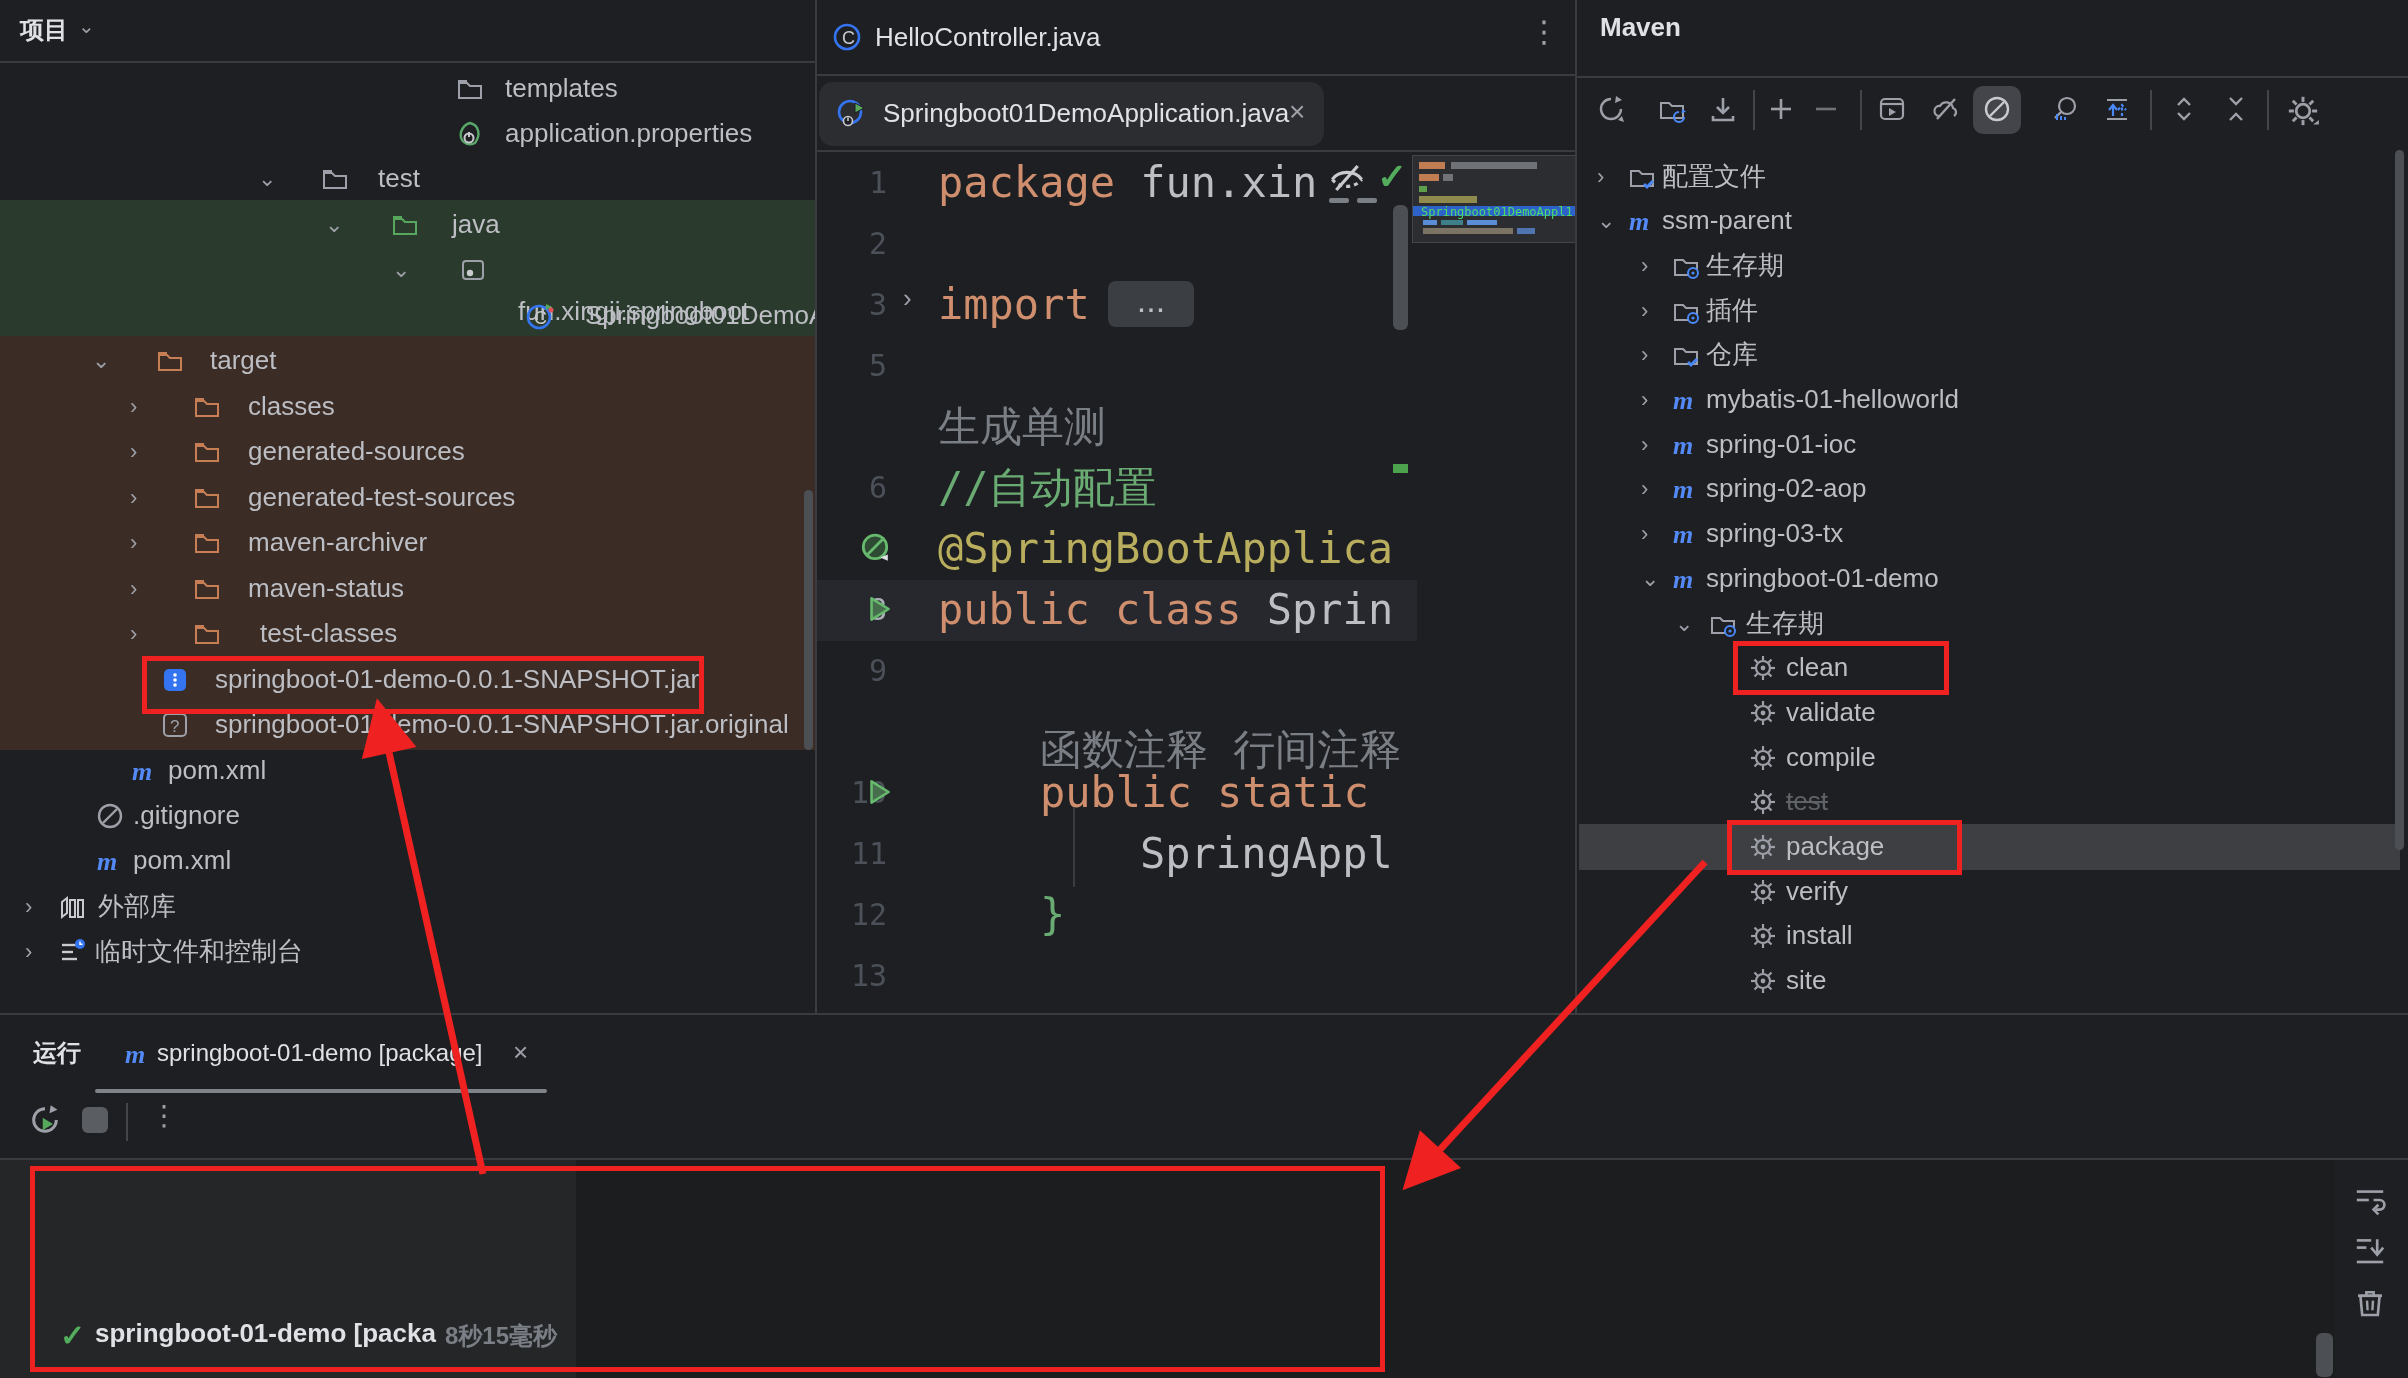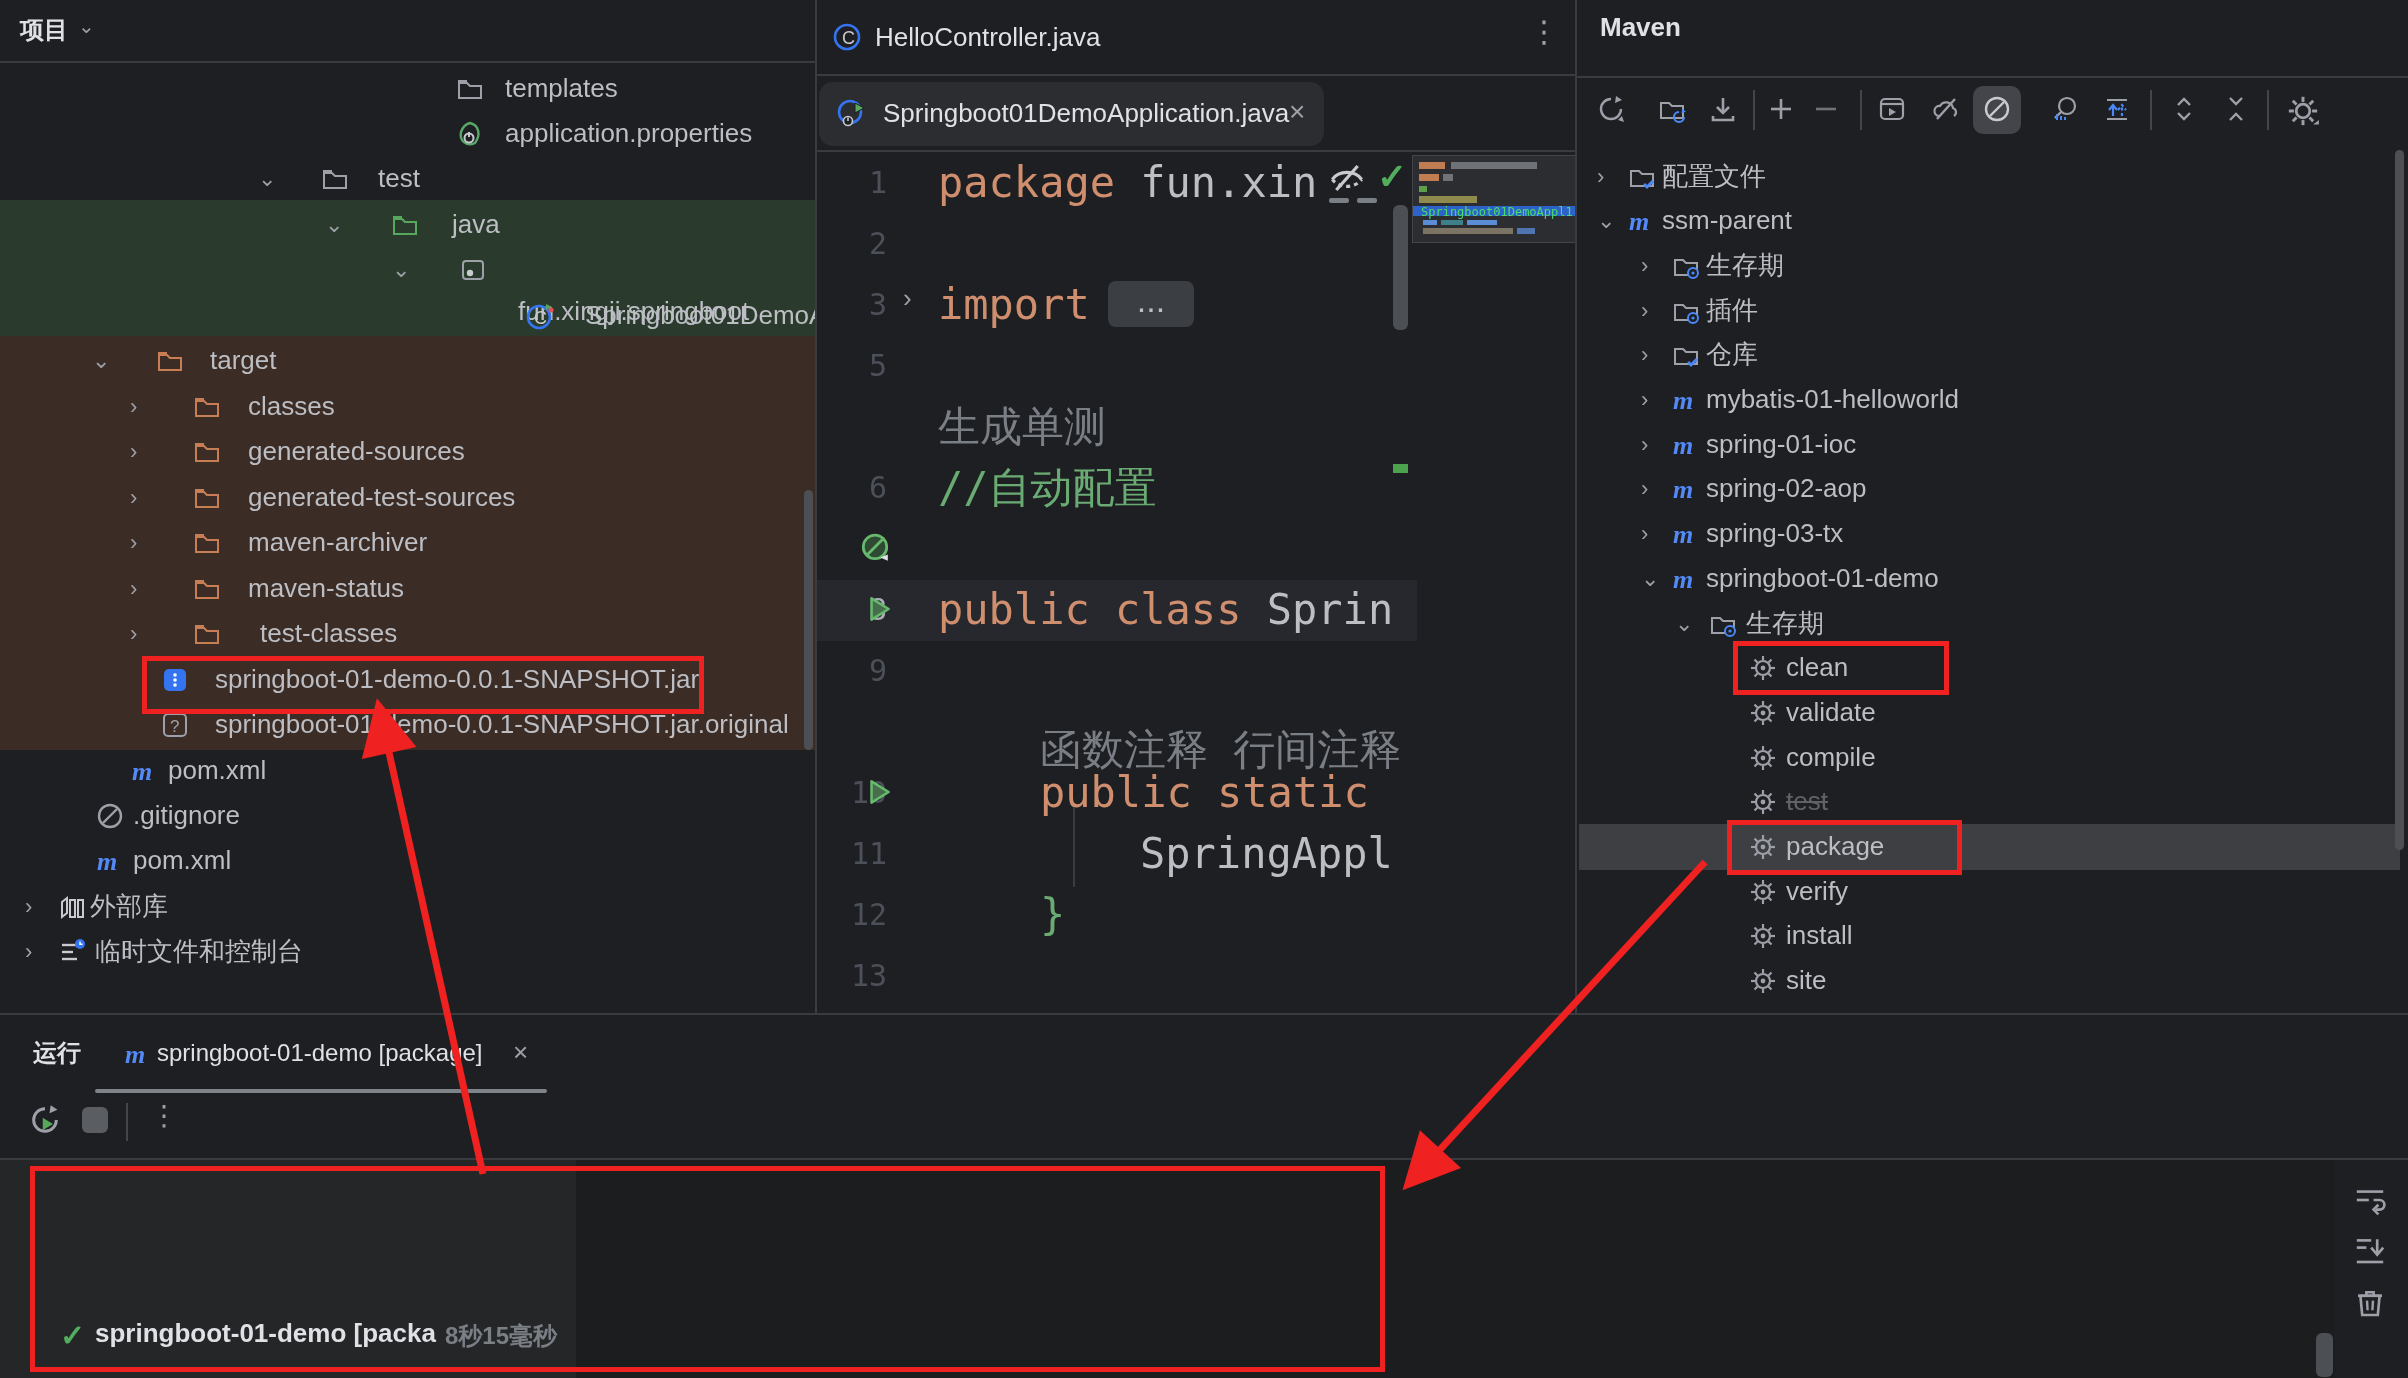--- a/index.html
+++ b/index.html
@@ -203,21 +203,21 @@
         </div>
         <div class="row" style="top: 883.96px; left: 0px; width: 815px;">
           <span class="chev" style="left:25px;top:0;">›</span>
           <span class="icon" style="position:absolute;left:57px;top:8px;">
             <svg width="30" height="30" viewBox="0 0 30 30" fill="none">
               <path d="M5 25 V10 l5 -4 v15 z" stroke="#c8cace" stroke-width="2"></path>
               <rect x="13" y="8" width="5" height="17" stroke="#c8cace" stroke-width="2"></rect>
               <rect x="21" y="8" width="5" height="17" stroke="#c8cace" stroke-width="2"></rect>
             </svg>
           </span>
-          <span class="lbl" style="left:90px;">外部库</span>
+          <span class="lbl" style="left:98px;">外部库</span>
         </div>
         <div class="row" style="top: 929.43px; left: 0px; width: 815px;">
           <span class="chev" style="left:25px;top:0;">›</span>
           <span class="icon" style="position:absolute;left:57px;top:8px;">
             <svg width="30" height="30" viewBox="0 0 30 30" fill="none">
               <g stroke="#c8cace" stroke-width="2.4">
                 <line x1="5" y1="8" x2="20" y2="8"></line>
                 <line x1="5" y1="15" x2="16" y2="15"></line>
                 <line x1="5" y1="22" x2="20" y2="22"></line>
               </g>
@@ -276,20 +276,21 @@
         <div class="gut-num" style="left:0;top:310px;">6</div>
         <div class="code-line" style="left:121px;top:310px;"><span class="com">//自动配置</span></div>
         <div class="gut-num" style="left:0;top:371px;">7</div>
         <span class="icon" style="position:absolute;left:42px;top:380px;">
           <svg width="32" height="32" viewBox="0 0 30 30" fill="none">
             <circle cx="15" cy="14" r="11" fill="#2e4a33" stroke="#67b96d" stroke-width="2.6"></circle>
             <line x1="8" y1="21" x2="22" y2="7" stroke="#67b96d" stroke-width="2.6"></line>
             <path d="M20 24 l7 3 v-6 z" fill="#dfe1e5"></path>
           </svg>
         </span>
+        <div class="code-line" style="left:121px;top:371px;"><span class="ann">@SpringBootApplica</span></div>
         <div class="abs" style="left:0;top:428px;width:600px;height:61px;background:#26282e;"></div>
         <div class="gut-num" style="left:0;top:432px;color:#a9adb5;">8</div>
         <span class="icon" style="position:absolute;left:46px;top:441px;">
           <svg width="32" height="32" viewBox="0 0 30 30" fill="none">
             <path d="M8 5 l16 10 l-16 10 z" fill="#476e4c" stroke="#67b96d" stroke-width="2.4" stroke-linejoin="round"></path>
           </svg>
         </span>
         <div class="code-line" style="left:121px;top:432px;"><span class="kw">public class </span><span class="plain">Sprin</span></div>
         <div class="gut-num" style="left:0;top:493px;">9</div>
         <div class="code-line" style="left:121px;top:493px;"></div>

